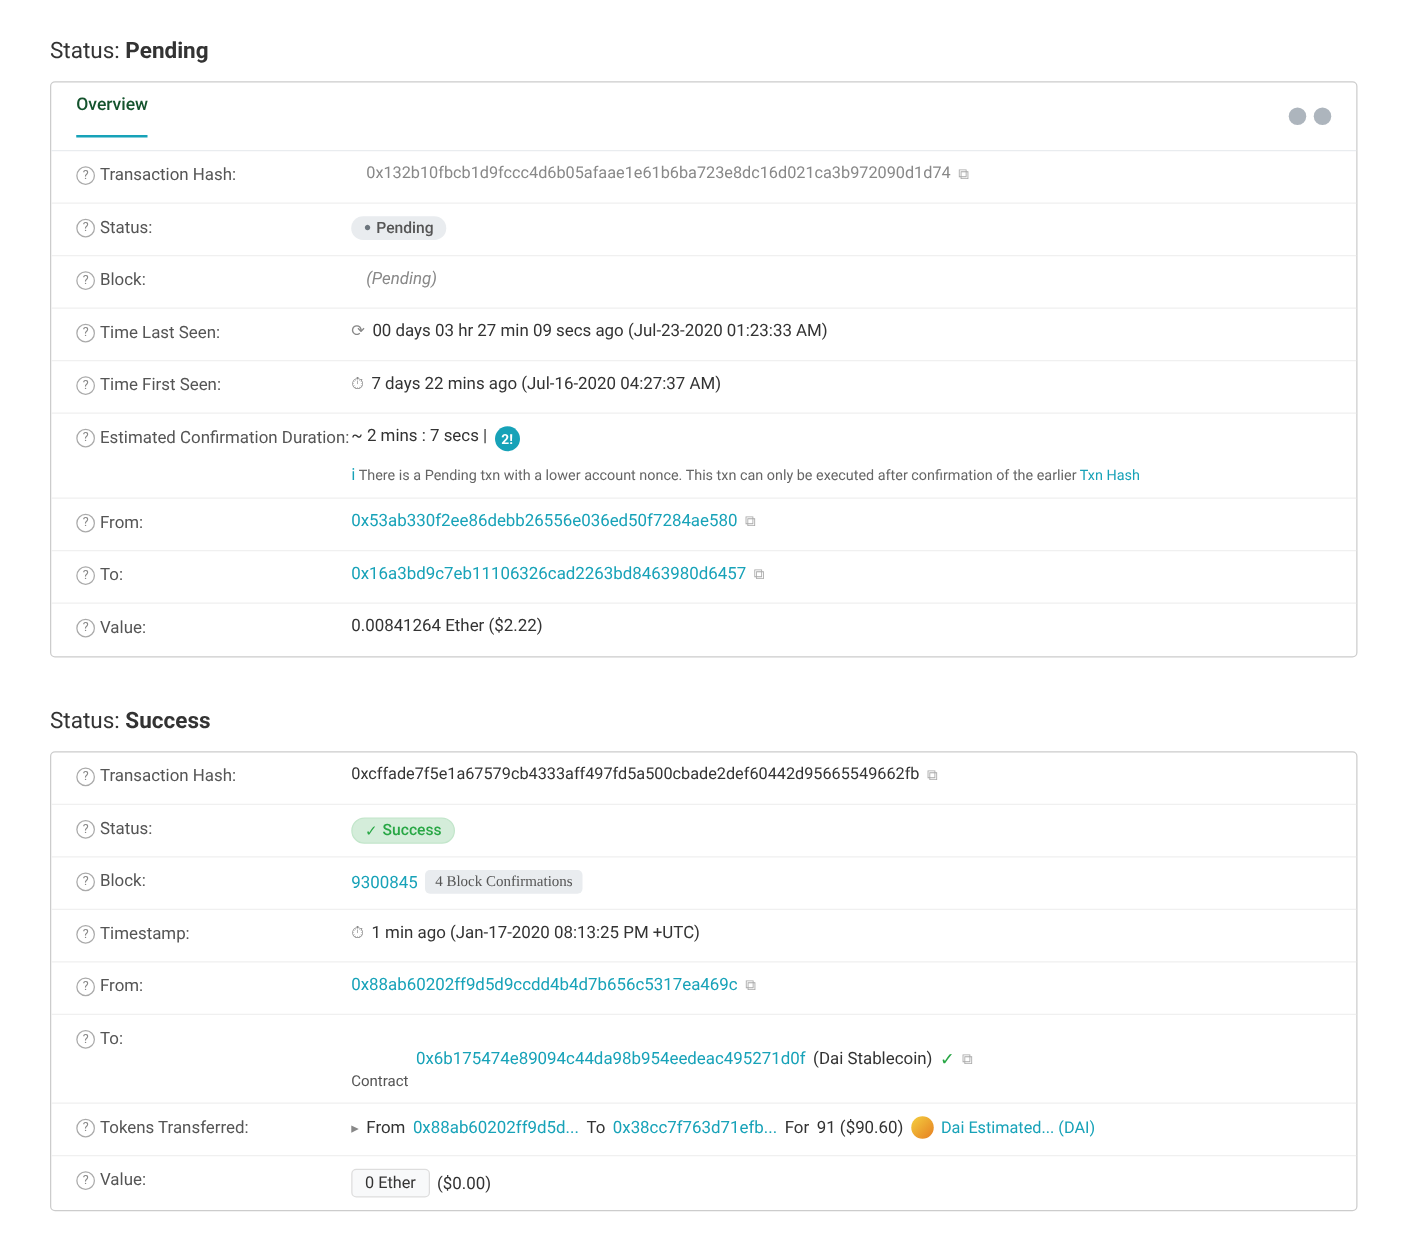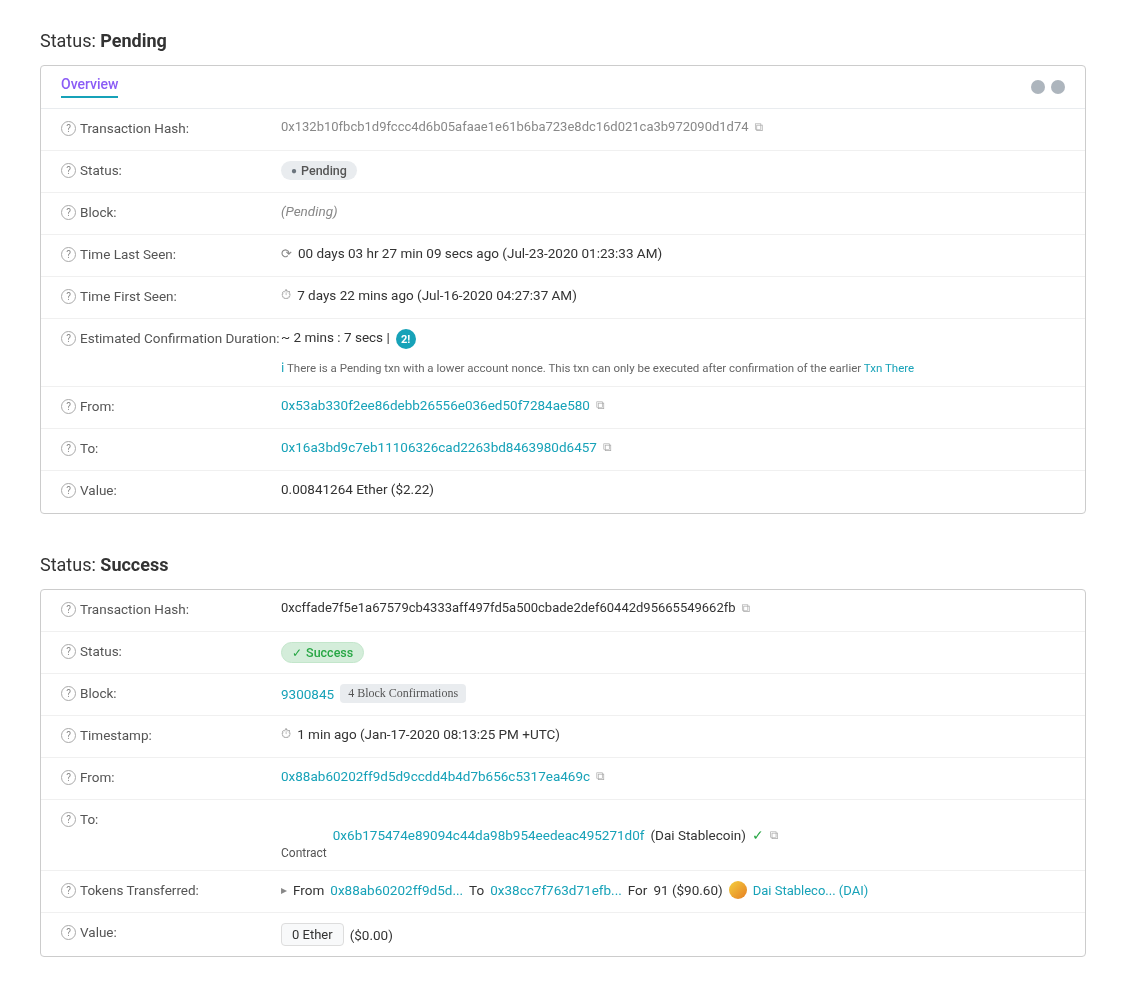--- a/index.html
+++ b/index.html
@@ -26,25 +26,25 @@
       background: #fff;
     }
     .card-header {
       padding: 10px 20px;
       border-bottom: 1px solid #e9ecef;
       display: flex;
       justify-content: space-between;
       align-items: center;
     }
     .tab-label {
-      color: #8b5cf6;
+      color: #14532d;
       font-size: 14px;
       font-weight: 500;
       border-bottom: 2px solid #17a2b8;
-      padding-bottom: 4px;
+      padding-bottom: 16px;
     }
     .header-dots {
       display: flex;
       gap: 6px;
     }
     .dot {
       width: 14px;
       height: 14px;
       border-radius: 50%;
       background: #adb5bd;
@@ -123,21 +123,21 @@
     }
     .copy-icon {
       display: inline-flex;
       align-items: center;
       justify-content: center;
       cursor: pointer;
       color: #aaa;
       font-size: 12px;
     }
     .italic { font-style: italic; }
-    .gray { color: #888; }
+    .gray { color: #888; margin-left: 12px; }
     .hash-bold {
       font-weight: 400;
       font-size: 13px;
       color: #333;
     }
     .info-icon {
       color: #17a2b8;
       font-size: 13px;
     }
     .spinner-icon {
@@ -281,21 +281,21 @@
         <span>Estimated Confirmation Duration:</span>
       </div>
       <div class="row-value" style="flex-direction:column; align-items:flex-start;">
         <div style="display:flex; align-items:flex-start; gap:6px;">
           <span>~ 2 mins : 7 secs |</span>
           <span class="blue-circle">2!</span>
         </div>
         <span class="sub-note">
           <span class="info-icon">ℹ</span>
           <span>There is a Pending txn with a lower account nonce. This txn can only be executed after confirmation of the earlier</span>
-          <a class="link">Txn There</a>
+          <a class="link">Txn Hash</a>
         </span>
       </div>
     </div>
 
     <div class="row">
       <div class="row-label">
         <span class="question-icon">?</span>
         <span>From:</span>
       </div>
       <div class="row-value">
@@ -412,21 +412,21 @@
       </div>
       <div class="row-value">
         <span class="arrow-icon">▸</span>
         <span>From</span>
         <a class="link">0x88ab60202ff9d5d...</a>
         <span>To</span>
         <a class="link">0x38cc7f763d71efb...</a>
         <span>For</span>
         <span>91 ($90.60)</span>
         <span class="token-icon"></span>
-        <a class="link token-link">Dai Stableco... (DAI)</a>
+        <a class="link token-link">Dai Estimated... (DAI)</a>
       </div>
     </div>
 
     <div class="row">
       <div class="row-label">
         <span class="question-icon">?</span>
         <span>Value:</span>
       </div>
       <div class="row-value">
         <span class="value-box">0 Ether</span>

